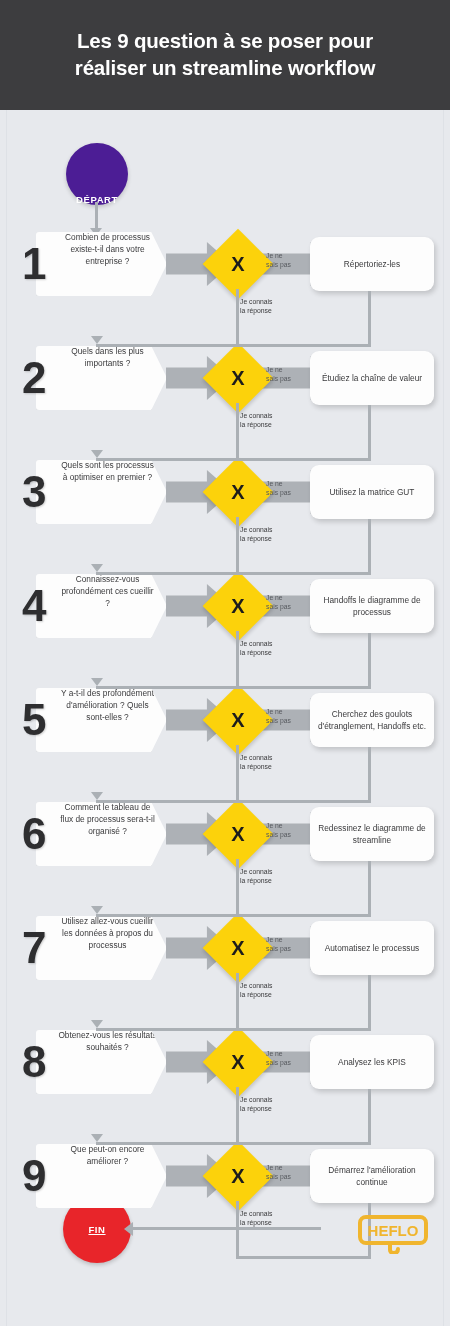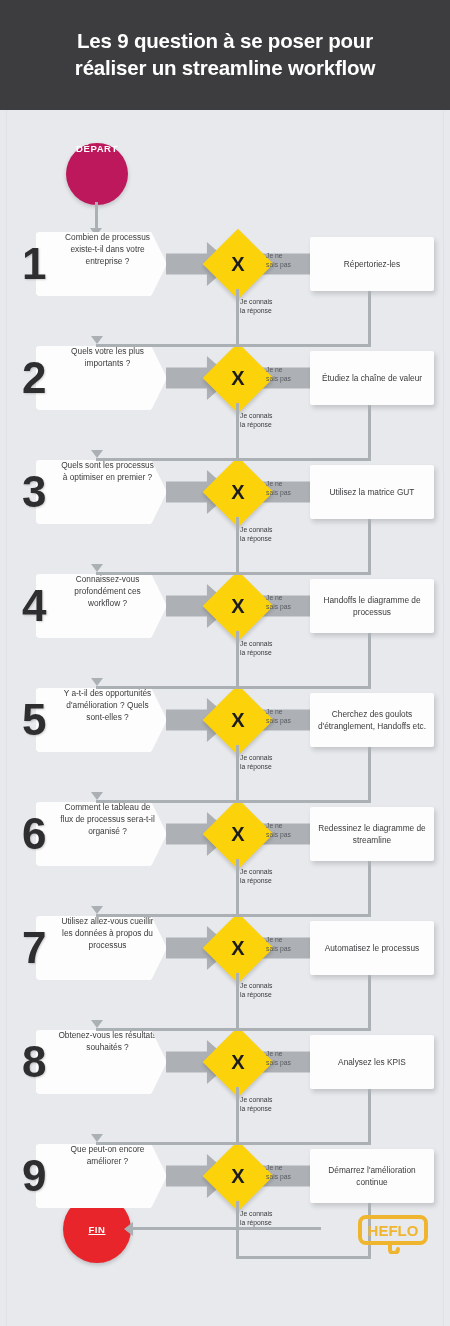--- a/index.html
+++ b/index.html
@@ -40,21 +40,21 @@
   }
   .arrowhead-left{
     position:absolute;width:0;height:0;
     border-top:7px solid transparent;border-bottom:7px solid transparent;
     border-right:9px solid #ABB0B5;
   }
 
   
   .start-node{
     position:absolute;left:66px;top:33px;width:62px;height:62px;border-radius:50%;
-    background:#be185d;display:flex;align-items:flex-start;justify-content:center;
+    background:#4c1d95;display:flex;align-items:flex-end;justify-content:center;
     box-shadow:0 2px 4px rgba(0,0,0,.18);
   }
   .start-node span{color:#fff;font-size:9.5px;font-weight:bold;letter-spacing:.6px;}
   .start-stem{position:absolute;left:95px;top:92px;width:3px;height:30px;background:#ABB0B5;}
 
   .end-node{
     position:absolute;left:63px;top:1085px;width:68px;height:68px;border-radius:50%;
     background:#E8252A;display:flex;align-items:center;justify-content:center;
     box-shadow:0 2px 4px rgba(0,0,0,.2);
   }
@@ -100,21 +100,21 @@
   }
   .dx{
     position:absolute;left:213px;top:7px;width:50px;height:50px;
     display:flex;align-items:center;justify-content:center;z-index:4;
   }
   .dx span{font-size:20px;font-weight:bold;color:#1C1C1C;}
 
   
   .rcard{
     position:absolute;left:310px;top:5px;width:124px;height:54px;background:#FDFDFD;
-    border-radius:2px;box-shadow:2px 3px 5px rgba(0,0,0,.16);
+    border-radius:9px;box-shadow:2px 3px 5px rgba(0,0,0,.16);
     display:flex;align-items:center;justify-content:center;
   }
   .rcard p{font-size:8.3px;color:#3A3A3C;line-height:1.45;text-align:center;padding:0 8px;}
 
   
   .lbl-yes{
     position:absolute;left:266px;top:20px;width:44px;
     font-size:6.8px;color:#56595E;line-height:1.28;text-align:left;z-index:5;
   }
   .lbl-no{
@@ -163,21 +163,21 @@
           <span>X</span>
         </div>
         <div class="rcard">
           <p>Répertoriez-les</p>
         </div>
         <div class="lbl-yes"><span>Je ne</span><br><span>sais pas</span></div>
         <div class="lbl-no"><span>Je connais</span><br><span>la réponse</span></div>
       </div>
       <div class="row" style="top: 236px;">
         <div class="qcard">
-          <p>Quels votre les plus importants ?</p>
+          <p>Quels dans les plus importants ?</p>
         </div>
         <div class="qnum">2</div>
         <div class="garrow garrow-1"></div>
         <div class="garrow garrow-2"></div>
         <div class="diamond"></div>
         <div class="dx">
           <span>X</span>
         </div>
         <div class="rcard">
           <p>Étudiez la chaîne de valeur</p>
@@ -197,38 +197,38 @@
           <span>X</span>
         </div>
         <div class="rcard">
           <p>Utilisez la matrice GUT</p>
         </div>
         <div class="lbl-yes"><span>Je ne</span><br><span>sais pas</span></div>
         <div class="lbl-no"><span>Je connais</span><br><span>la réponse</span></div>
       </div>
       <div class="row" style="top: 464px;">
         <div class="qcard">
-          <p>Connaissez-vous profondément ces workflow ?</p>
+          <p>Connaissez-vous profondément ces cueillir ?</p>
         </div>
         <div class="qnum">4</div>
         <div class="garrow garrow-1"></div>
         <div class="garrow garrow-2"></div>
         <div class="diamond"></div>
         <div class="dx">
           <span>X</span>
         </div>
         <div class="rcard">
           <p>Handoffs le diagramme de processus</p>
         </div>
         <div class="lbl-yes"><span>Je ne</span><br><span>sais pas</span></div>
         <div class="lbl-no"><span>Je connais</span><br><span>la réponse</span></div>
       </div>
       <div class="row" style="top: 578px;">
         <div class="qcard">
-          <p>Y a-t-il des opportunités d'amélioration ? Quels sont-elles ?</p>
+          <p>Y a-t-il des profondément d'amélioration ? Quels sont-elles ?</p>
         </div>
         <div class="qnum">5</div>
         <div class="garrow garrow-1"></div>
         <div class="garrow garrow-2"></div>
         <div class="diamond"></div>
         <div class="dx">
           <span>X</span>
         </div>
         <div class="rcard">
           <p>Cherchez des goulots d'étranglement, Handoffs etc.</p>

